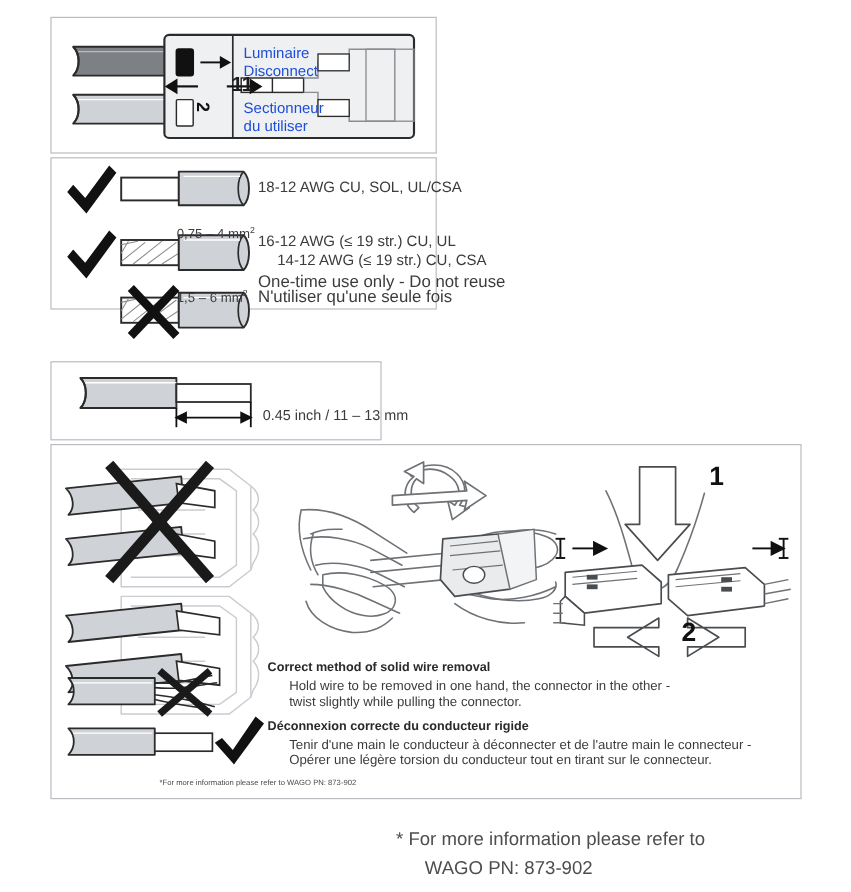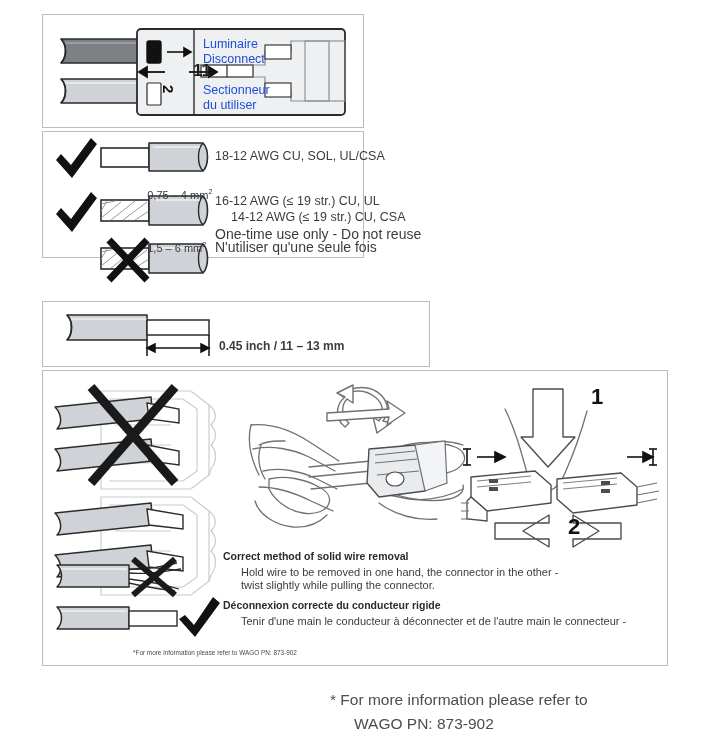--- a/index.html
+++ b/index.html
@@ -16,21 +16,21 @@
     overflow: hidden;
   }
   .panel {
     position: absolute;
     background: #ffffff;
     border: 1px solid #b9bcc0;
     box-sizing: border-box;
   }
   #panel-connector { left: 42px;  top: 14px;  width: 322px; height: 114px; }
   #panel-wire-spec { left: 42px;  top: 131px; width: 322px; height: 127px; }
-  #panel-strip     { left: 42px;  top: 301px; width: 388px; height: 66px; font-weight: bold;  }
+  #panel-strip     { left: 42px;  top: 301px; width: 276px; height: 66px;  }
   #panel-removal   { left: 42px;  top: 370px; width: 626px; height: 296px; }
 
   svg { display: block; overflow: visible; }
   .abs { position: absolute; }
 
   
   .lbl {
     position: absolute;
     font-family: "Liberation Sans", sans-serif;
     color: #3a3a3a;
@@ -359,20 +359,21 @@
 
   <div class="lbl t-num-big" style="left:548px; top:14px;">1</div>
   <div class="lbl t-num-big" style="left:525px; top:144px;">2</div>
 
   <div class="lbl t-head" style="left:180px; top:180px;">Correct method of solid wire removal</div>
   <div class="lbl t-body" style="left:180px; top:195px;">Hold wire to be removed in one hand, the connector in the other -</div>
   <div class="lbl t-body" style="left:180px; top:208px;">twist slightly while pulling the connector.</div>
 
   <div class="lbl t-body" style="left:180px; top:244px;">Tenir d'une main le conducteur à déconnecter et de l'autre main le connecteur -</div>
   <div class="lbl t-head" style="left:180px; top:229px;">Déconnexion correcte du conducteur rigide</div>
+  <div class="lbl t-body" style="left:180px; top:257px;">Opérer une légère torsion du conducteur tout en tirant sur le connecteur.</div>
 
   <div class="lbl t-foot" style="left:90px; top:278px;">*For more information please refer to WAGO PN: 873-902</div>
 </div>
 
 <div class="caption-wrap">
   <span>* For more information please refer to</span>
   <span class="l2">WAGO PN: 873-902</span>
 </div>
 
 </body></html>

